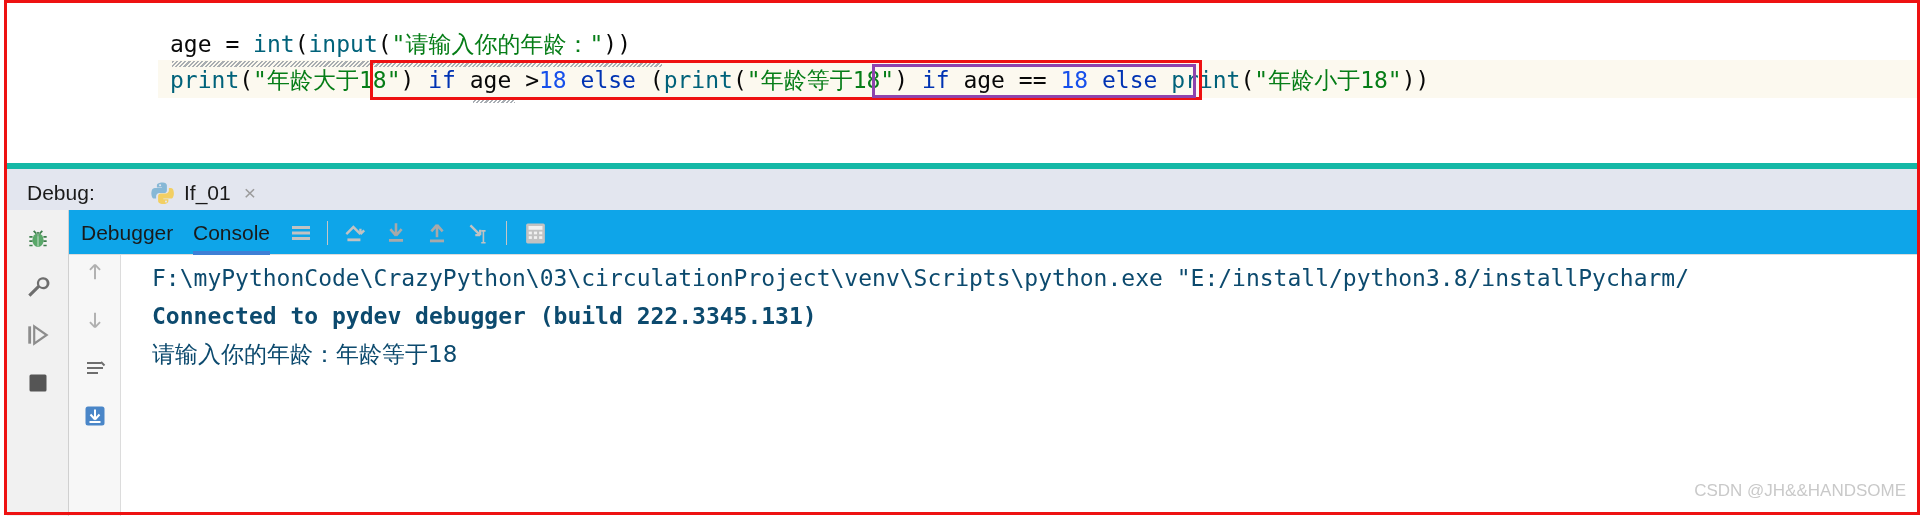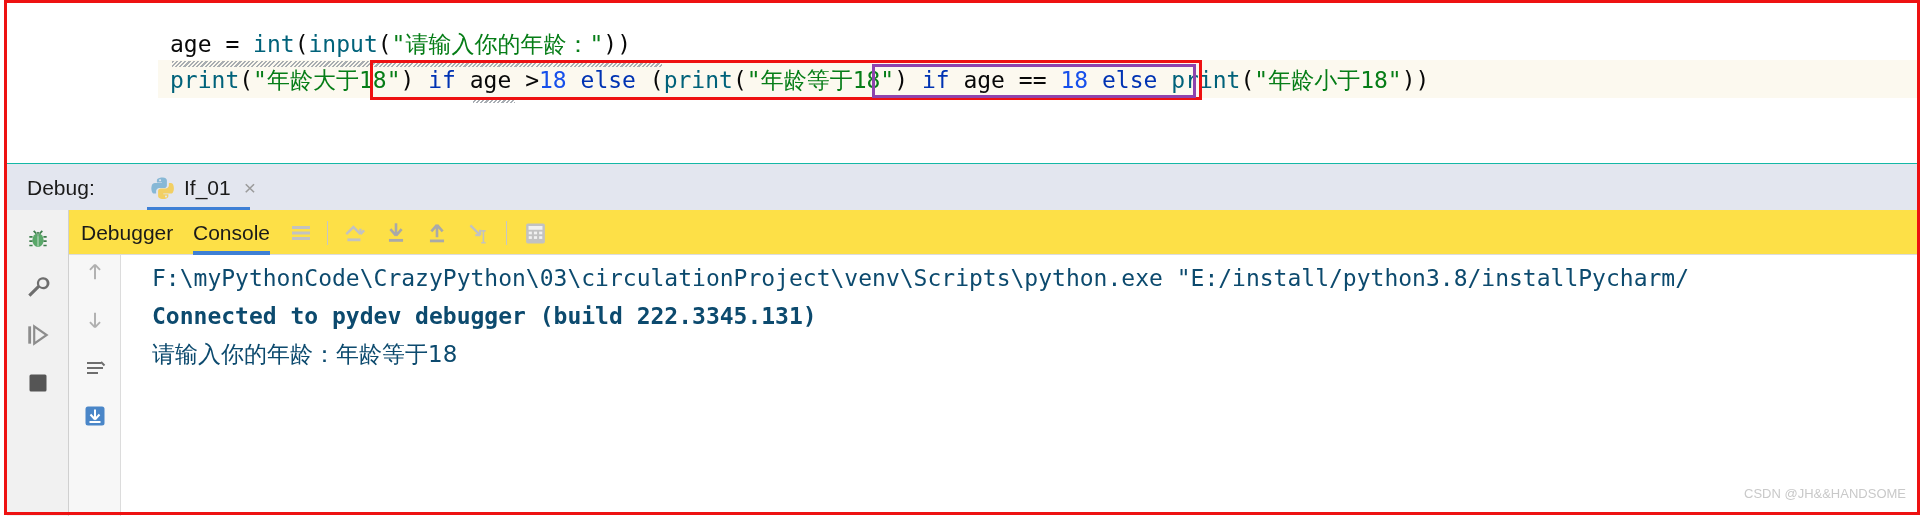--- a/index.html
+++ b/index.html
@@ -110,21 +110,21 @@
     z-index: 41;
     pointer-events: none;
   }
 
   
   .debug-titlebar {
     position: absolute;
     left: 7px; top: 163px;
     width: 1910px; height: 59px;
     background: #e3e6ef;
-    border-top: 1px solid #14b8a6;
+    border-top: 6px solid #14b8a6;
   }
   .debug-label {
     position: absolute;
     left: 20px; top: 12px;
     font-size: 21px;
     color: #1a1a1a;
   }
   .debug-tab {
     position: absolute;
     left: 138px; top: 0px;
@@ -179,21 +179,21 @@
     left: 6px;
     width: 40px; height: 40px;
     display: flex; align-items: center; justify-content: center;
   }
 
   
   .console-tabbar {
     position: absolute;
     left: 69px; top: 210px;
     width: 1848px; height: 45px;
-    background: #fde047;
+    background: #0ea5e9;
     border-bottom: 1px solid #dcdcdc;
   }
   .ct-tab {
     position: absolute;
     top: 0; height: 45px;
     display: flex; align-items: center;
     font-size: 21px;
     color: #1a1a1a;
   }
   .ct-tab .ul {
@@ -232,21 +232,21 @@
     line-height: 38px;
     height: 38px;
     color: #0c4a6e;
   }
   .cline.cn { font-family: "DejaVu Sans", "Liberation Sans", sans-serif; }
 
   
   .watermark {
     position: absolute;
     right: 18px; bottom: 18px;
-    font-size: 13px;
+    font-size: 17px;
     color: #c9c9c9;
     z-index: 55;
   }
 </style>
 </head>
 <body>
 
 <div id="root">
 
   <div class="editor">

